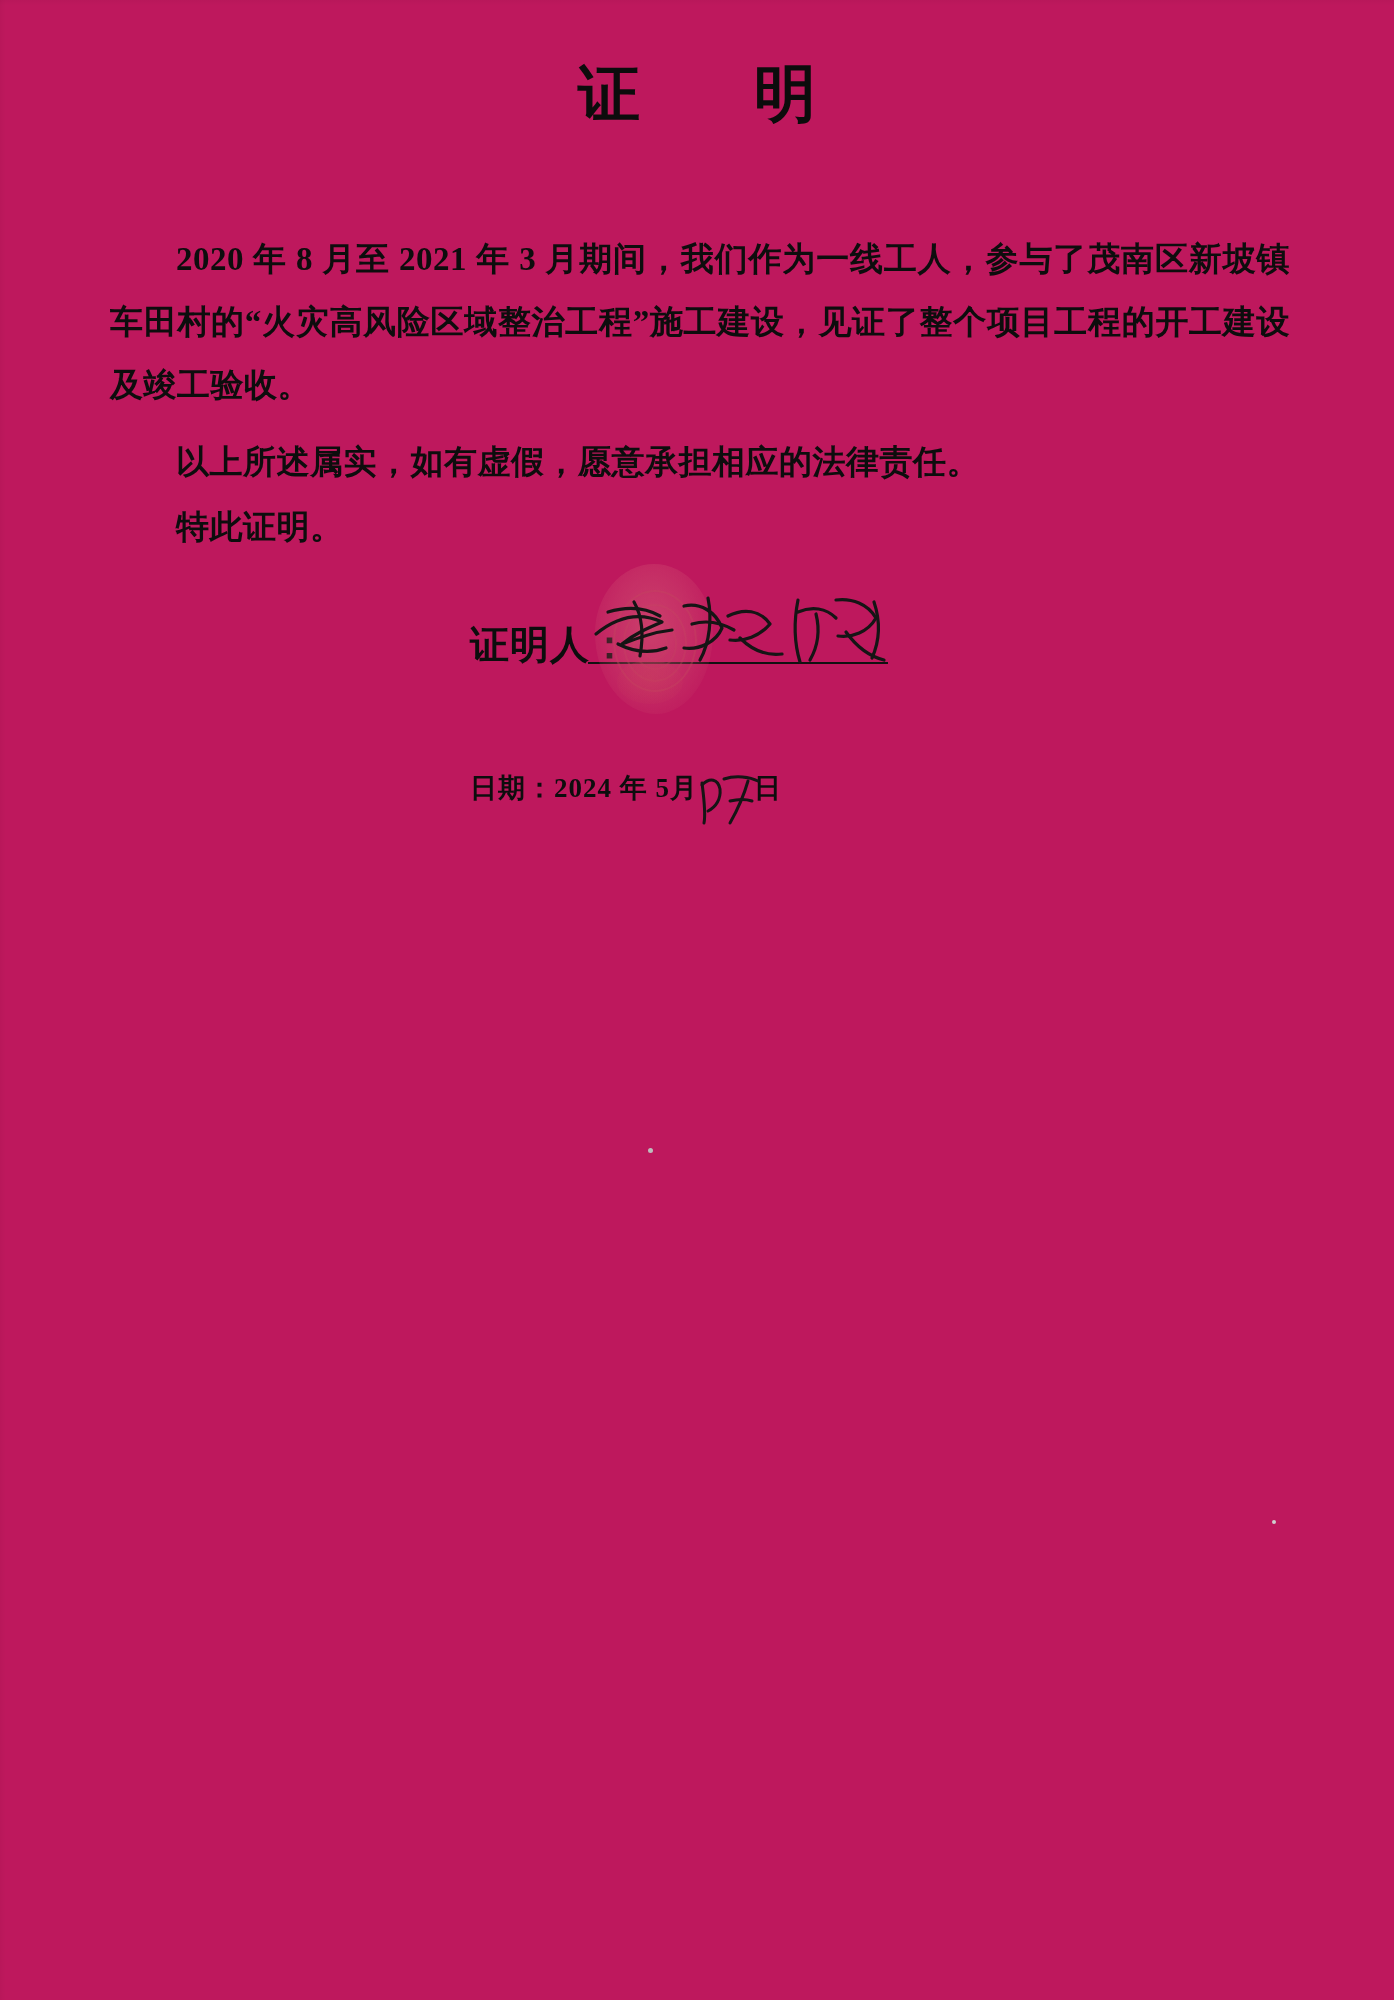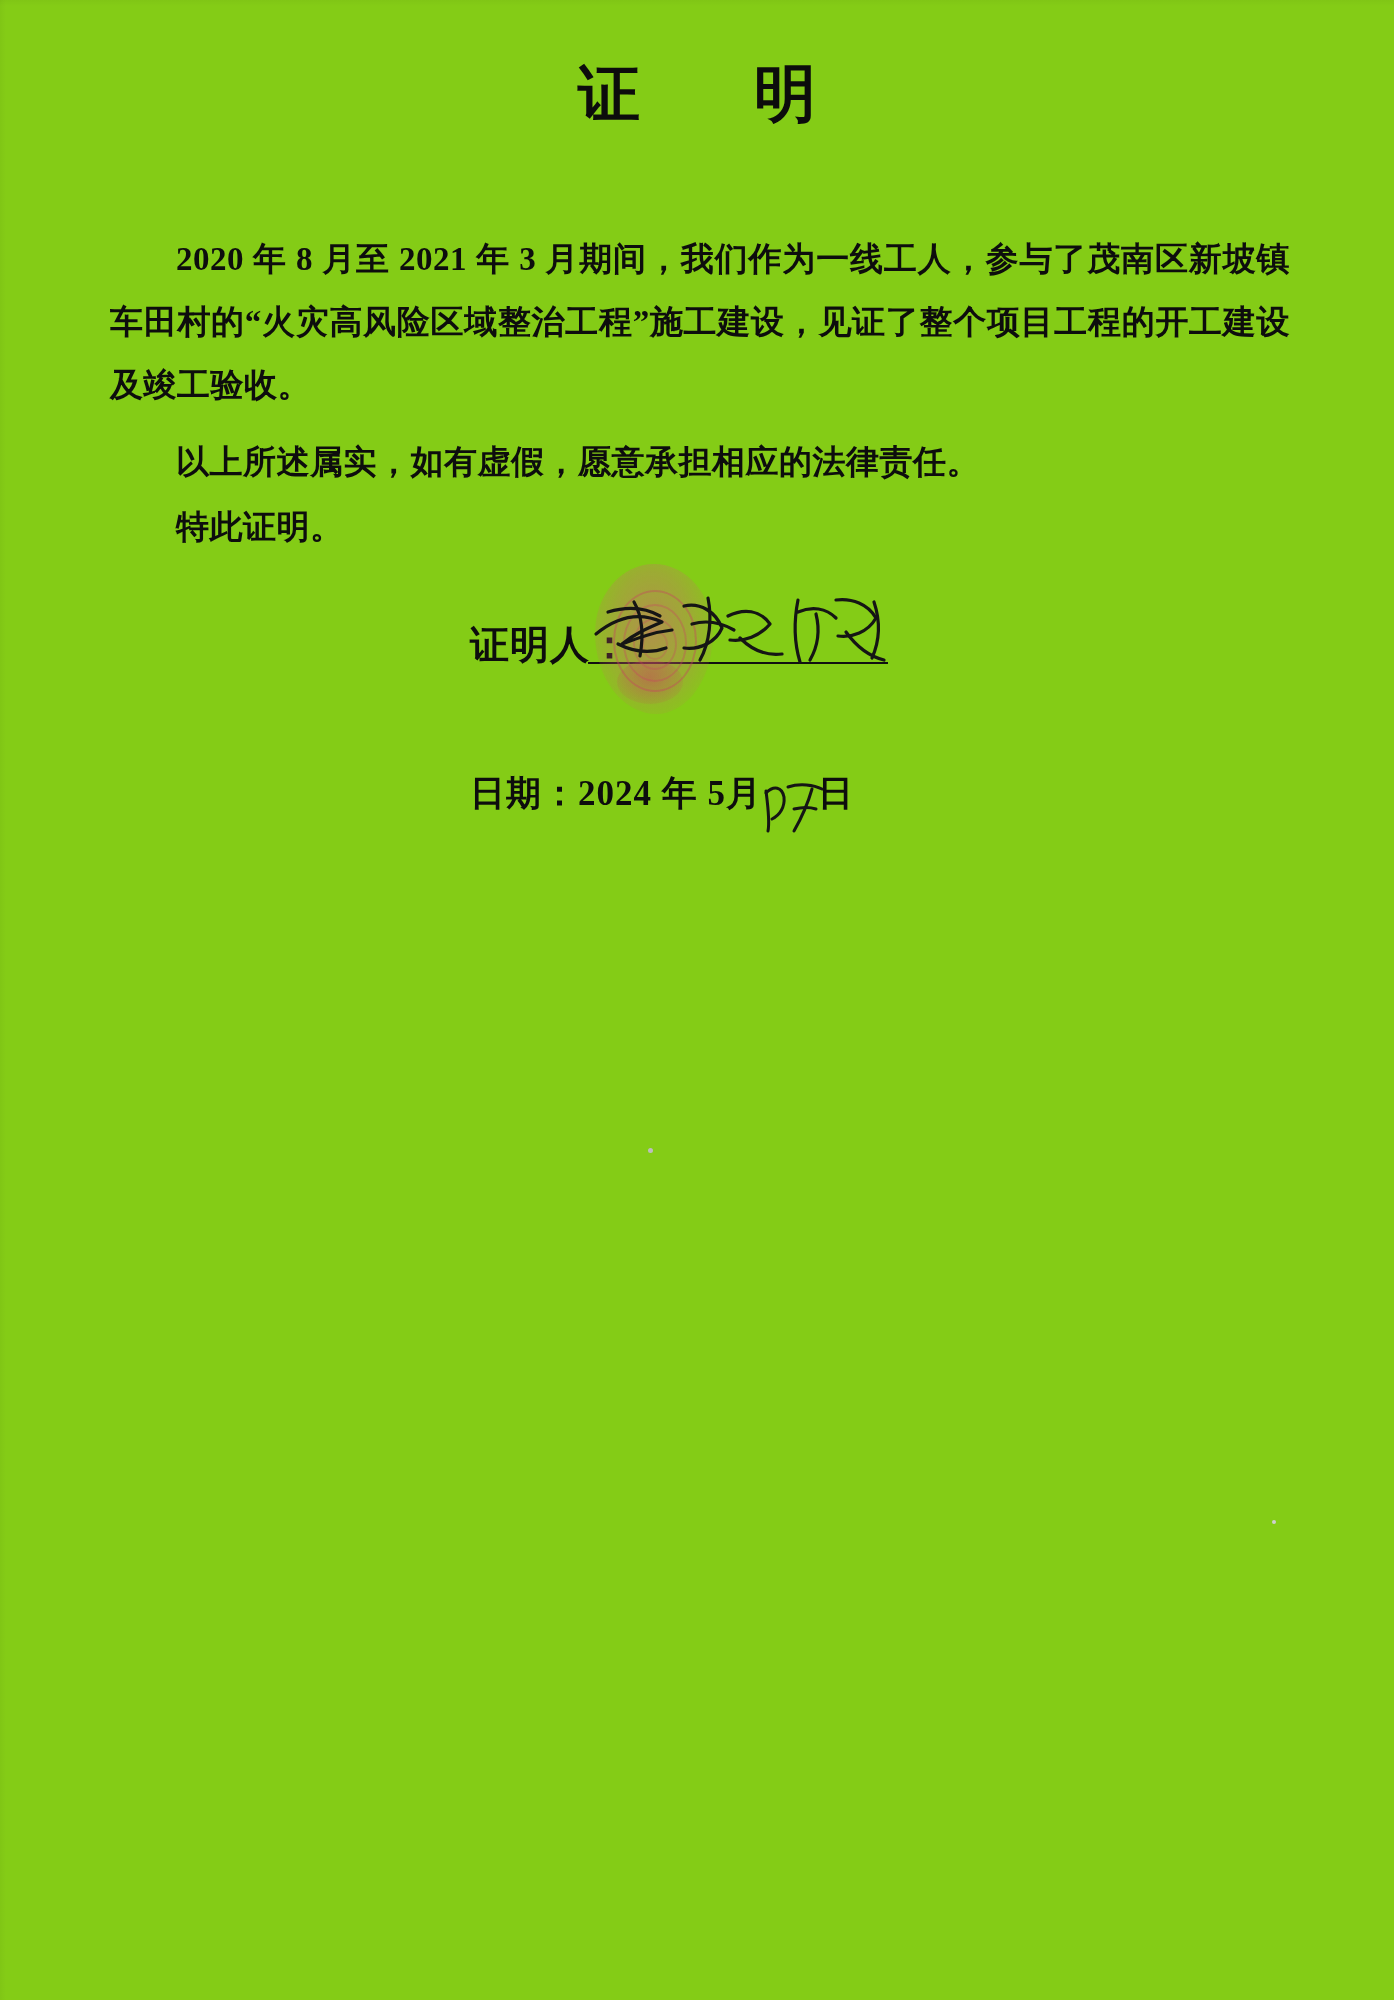--- a/index.html
+++ b/index.html
@@ -12,21 +12,21 @@
     height: 2000px;
     position: relative;
     font-family: "Liberation Serif", "DejaVu Serif", serif;
     color: #111111;
     overflow: hidden;
   }
 
   .page {
     position: absolute;
     inset: 0;
-    background: #84cc16;
+    background: #be185d;
   }
 
   
   .scan-edge-top {
     position: absolute;
     top: 0; left: 0; right: 0;
     height: 6px;
     background: linear-gradient(to bottom, rgba(0,0,0,0.03), rgba(0,0,0,0));
   }
   .scan-edge-left {
@@ -134,21 +134,21 @@
     top: -18px;
     width: 340px;
     height: 120px;
     pointer-events: none;
   }
 
   .date-row {
     position: absolute;
     top: 770px;
     left: 470px;
-    font-size: 35px;
+    font-size: 27px;
     font-weight: bold;
     color: #0d0d0d;
     letter-spacing: 1px;
     white-space: nowrap;
   }
   .date-row .hand-day {
     display: inline-block;
     width: 56px;
     position: relative;
     vertical-align: baseline;

